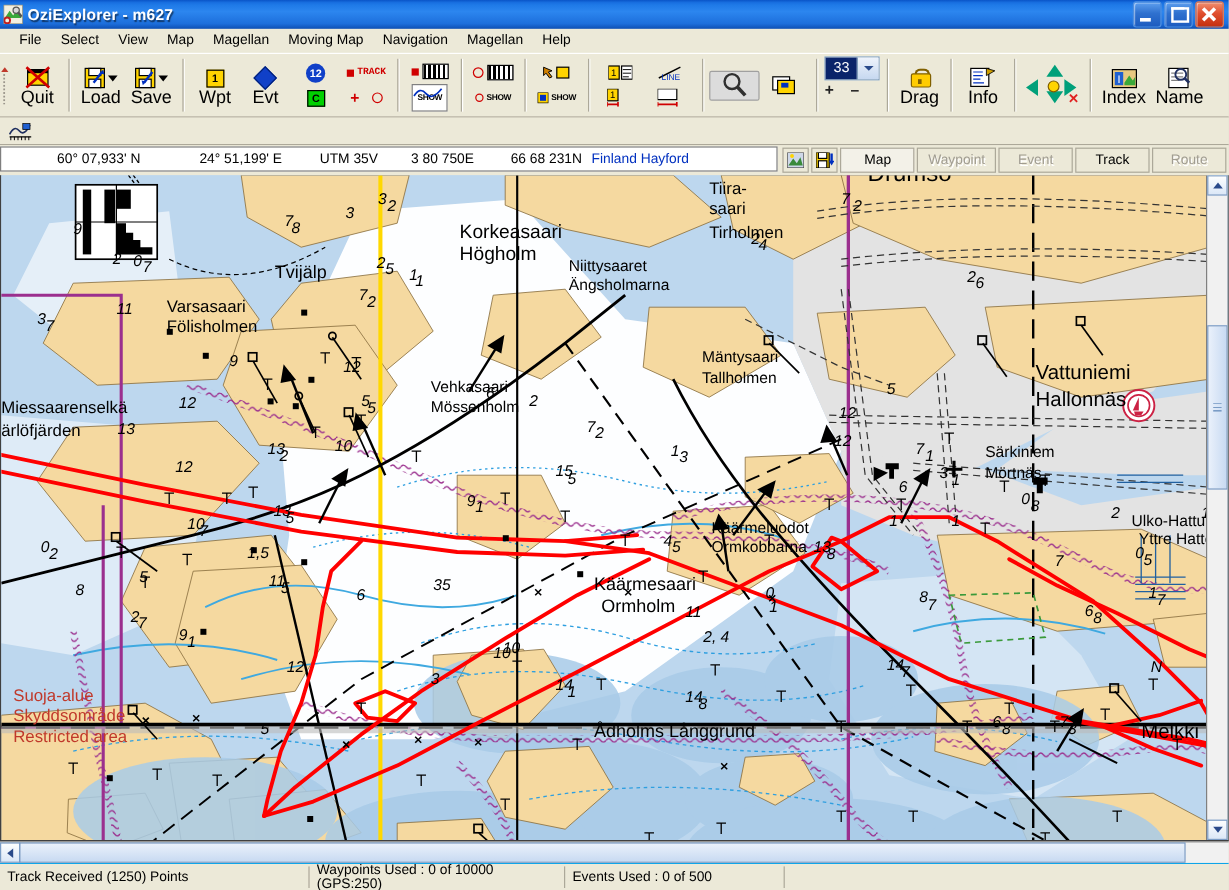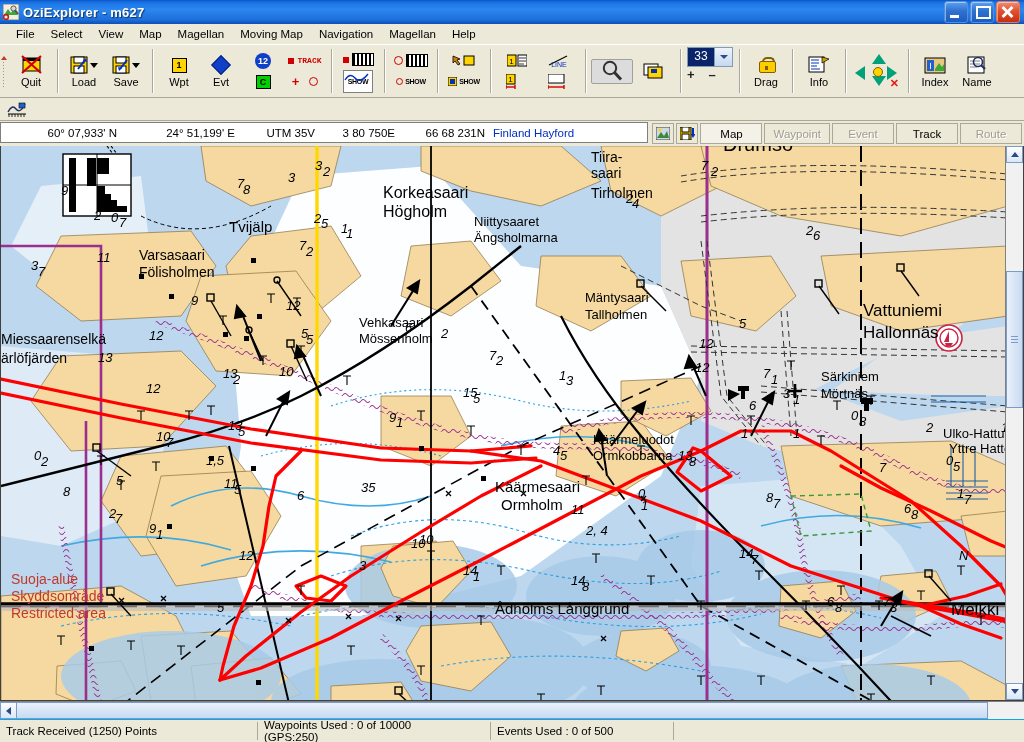--- a/index.html
+++ b/index.html
@@ -30,21 +30,21 @@
   .menubar .mi{padding:1px 8px;font-size:11.5px;color:#000;cursor:default;}
 
   
   .toolbar{flex:0 0 47px;background:#ece9d8;display:flex;align-items:stretch;
       border-top:1px solid #fff;border-bottom:1px solid #aca899;padding:2px 0;}
   .tgrp{display:flex;align-items:center;padding:0 3px;}
   .tsep{width:1px;margin:2px 2px;background:#aca899;box-shadow:1px 0 0 #fff;}
   .tbtn{display:flex;flex-direction:column;align-items:center;justify-content:center;
       min-width:34px;padding:1px 3px;cursor:default;border:1px solid transparent;border-radius:2px;}
   .tbtn .ic{height:21px;display:flex;align-items:center;justify-content:center;position:relative;}
-  .tbtn .lb{font-size:11px;color:#000;line-height:12px;font-family:"Liberation Sans",sans-serif;}
+  .tbtn .lb{font-size:15px;color:#000;line-height:12px;font-family:"Liberation Sans",sans-serif;}
   .gripper{width:7px;display:flex;flex-direction:column;align-items:center;justify-content:center;}
   .gripper .dots{width:3px;height:26px;
     background-image:radial-gradient(#9a958b 40%,transparent 41%);background-size:3px 3px;}
   .gripper .up{width:0;height:0;border-left:3px solid transparent;border-right:3px solid transparent;border-bottom:4px solid #c0392b;margin-bottom:1px;}
   .ybox{width:13px;height:13px;background:#ffd400;border:1px solid #000;color:#000;font-size:9px;
         line-height:13px;text-align:center;font-weight:bold;font-family:"Liberation Sans",sans-serif;}
   .bdiamond{width:12px;height:12px;background:#1040c8;transform:rotate(45deg);border:1px solid #00207a;}
   .bcircle{width:16px;height:16px;border-radius:50%;background:#1040c8;color:#fff;font-size:9px;font-weight:bold;
         line-height:16px;text-align:center;}
   .gbox{width:13px;height:12px;background:#00d000;border:1px solid #000;color:#000;font-size:9px;line-height:12px;text-align:center;font-weight:bold;}
@@ -94,21 +94,21 @@
      display:flex;align-items:center;justify-content:center;}
   .sthumb{position:absolute;background:linear-gradient(90deg,#eaf1fb,#c8daf2);border:1px solid #7a9cc6;}
   .sthumb.h{background:linear-gradient(180deg,#eaf1fb,#c8daf2);}
   .grip3{width:7px;height:7px;background-image:repeating-linear-gradient(180deg,#7a9cc6 0 1px,transparent 1px 3px);}
 
   
   .statusbar{flex:0 0 22px;background:#ece9d8;display:flex;align-items:center;border-top:1px solid #0ea5e9;}
   .spanel{height:18px;display:flex;align-items:center;padding:0 6px;font-size:11.5px;color:#000;
      border-left:1px solid #aca899;}
   .spanel:first-child{border-left:0;}
-  .spanel.w1{width:245px;} .spanel.w2{width:200px;} .spanel.w3{width:170px;margin-left:20px;} .spanel.w4{flex:1;}
+  .spanel.w1{width:245px;} .spanel.w2{width:200px;} .spanel.w3{width:170px;} .spanel.w4{flex:1;}
 
   text{font-family:"Liberation Sans",sans-serif;}
 </style>
 </head>
 <body>
 
 <div id="app">
 
   <div class="titlebar">
     <span class="tb-icon">

